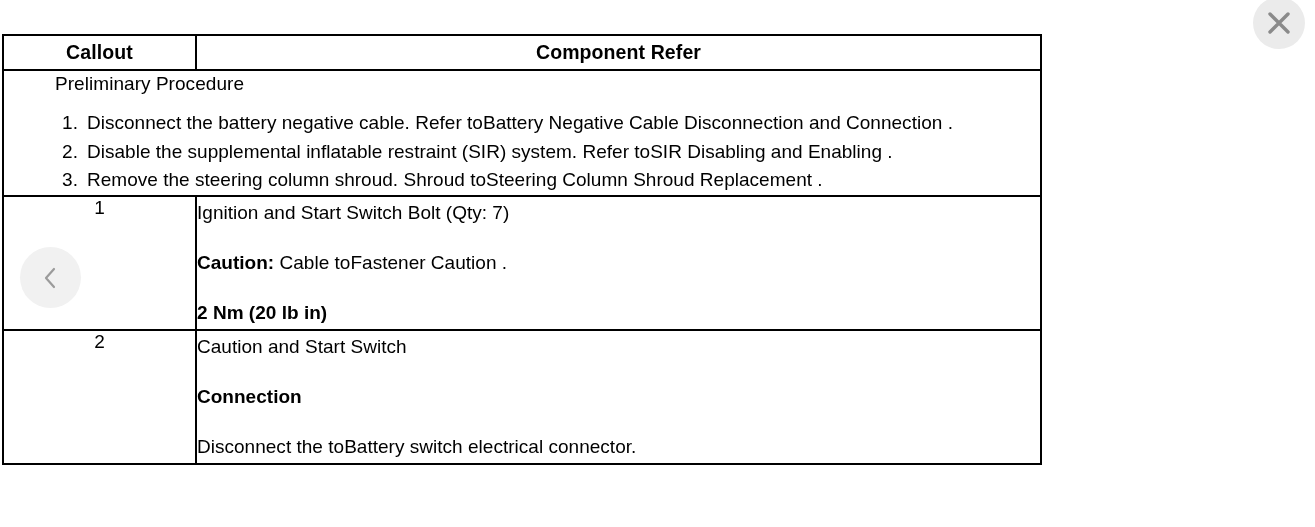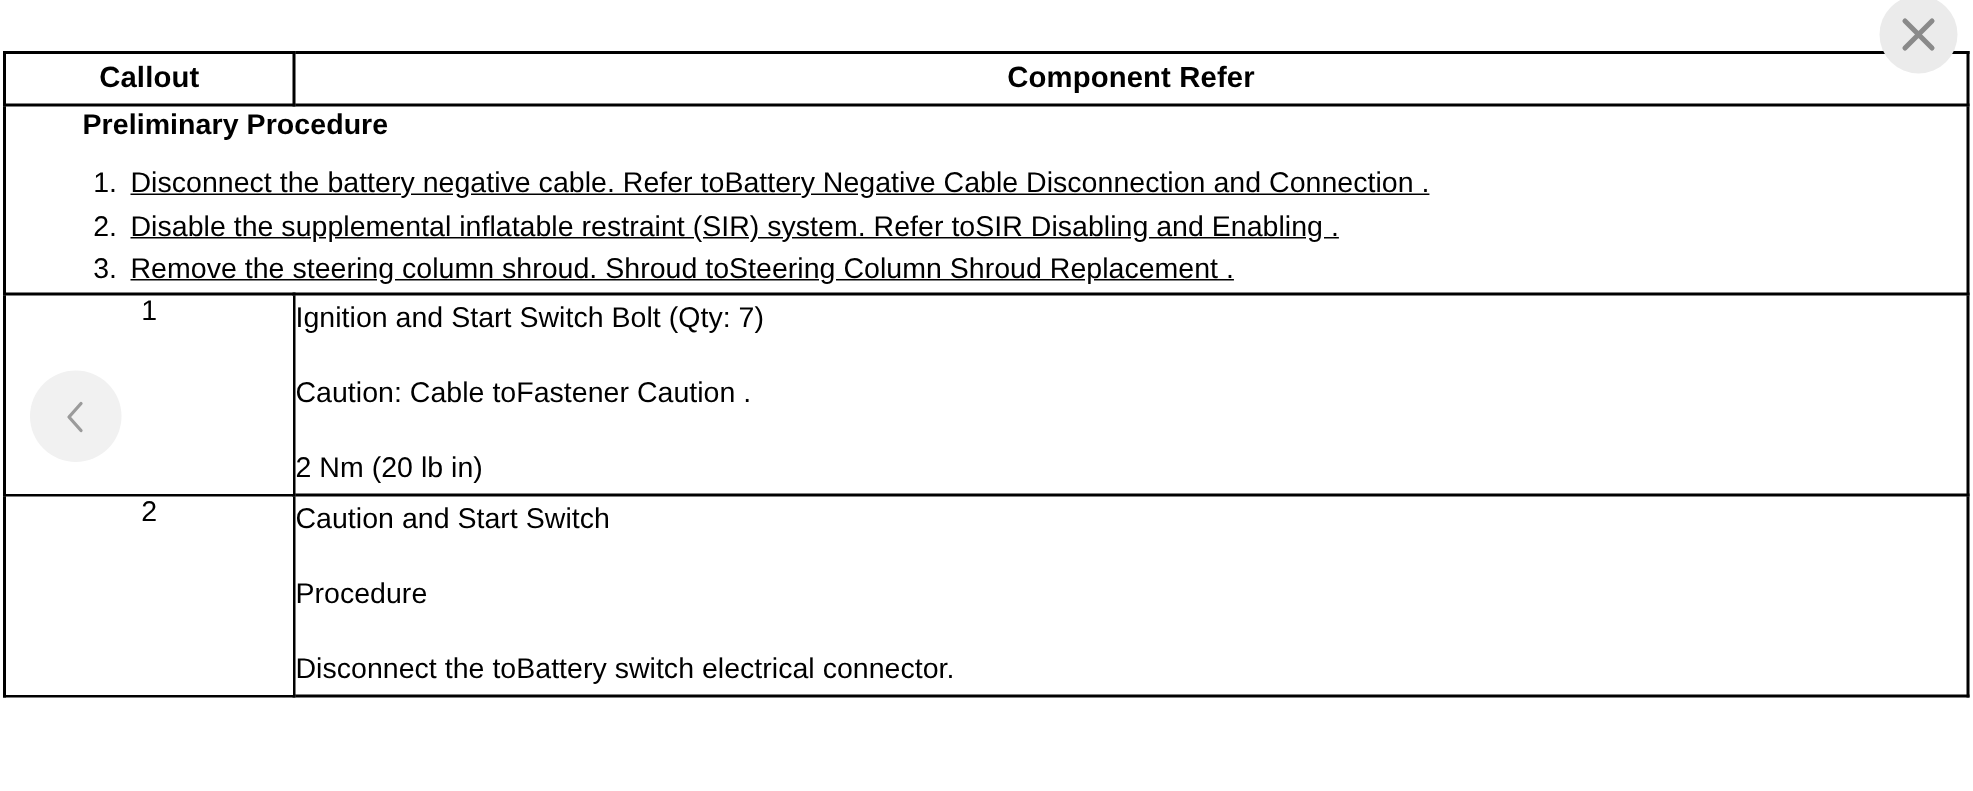--- a/index.html
+++ b/index.html
@@ -32,21 +32,21 @@
     justify-content: center;
     cursor: pointer;
   }
   #close-btn svg { display: block; }
 
   
   #proc-table {
     position: absolute;
     left: 2px;
     top: 34px;
-    width: 1311px;
+    width: 1040px;
     border-collapse: collapse;
     table-layout: fixed;
     background: #fff;
     z-index: 5;
   }
   #proc-table, #proc-table td, #proc-table th {
     border: 2px solid #000;
   }
   #proc-table td, #proc-table th {
     padding: 0;
@@ -64,40 +64,39 @@
     line-height: 33px;
     padding: 0;
   }
 
   
   .prelim {
     padding: 10px 0 14px 0;
   }
   .prelim-title {
     font-size: 19px;
-    font-weight: bold;
+    font-weight: normal;
     padding-left: 51px;
     line-height: 26px;
     letter-spacing: 0.05px;
   }
   ol.prelim-list {
     margin: 12px 0 0 0;
     padding: 0 0 0 52px;
     list-style: none;
     counter-reset: pl;
   }
   ol.prelim-list li {
     counter-increment: pl;
     position: relative;
     font-size: 19px;
     line-height: 28.5px;
     padding-left: 31px;
     letter-spacing: 0.02px;
     white-space: nowrap;
-    text-decoration: underline;
   }
   ol.prelim-list li::before {
     content: counter(pl) ".";
     position: absolute;
     left: 0;
     top: 0;
     width: 22px;
     text-align: right;
   }
 
@@ -113,21 +112,21 @@
   }
   .comp-line {
     font-size: 19px;
     line-height: 28px;
     margin: 0 0 0 0;
     padding: 2px 0 2px 0;
     letter-spacing: 0.02px;
     white-space: nowrap;
   }
   .comp-line.spaced { margin-top: 18px; }
-  .bold { font-weight: normal; }
+  .bold { font-weight: bold; }
 
   .row-thin > td { border-top-width: 1px; }
 
   
   #back-btn {
     position: absolute;
     left: 20px;
     top: 247px;
     width: 61px;
     height: 61px;
@@ -181,21 +180,21 @@
         <div class="comp-line">Ignition and Start Switch Bolt (Qty: 7)</div>
         <div class="comp-line spaced"><span class="bold">Caution:</span><span> Cable toFastener Caution .</span></div>
         <div class="comp-line spaced bold">2 Nm (20 lb in)</div>
       </td>
     </tr>
 
     <tr class="row-thin">
       <td class="callout-cell">2</td>
       <td class="comp-cell">
         <div class="comp-line">Caution and Start Switch</div>
-        <div class="comp-line spaced bold">Procedure</div>
+        <div class="comp-line spaced bold">Connection</div>
         <div class="comp-line spaced">Disconnect the toBattery switch electrical connector.</div>
       </td>
     </tr>
   </tbody>
 </table>
 
 <div id="back-btn">
   <span>
     <svg width="26" height="26" viewBox="0 0 26 26" aria-hidden="true">
       <path d="M16 4 L8 13 L16 22" stroke="#9b9b9b" stroke-width="2.2" fill="none" stroke-linecap="round" stroke-linejoin="round"></path>

